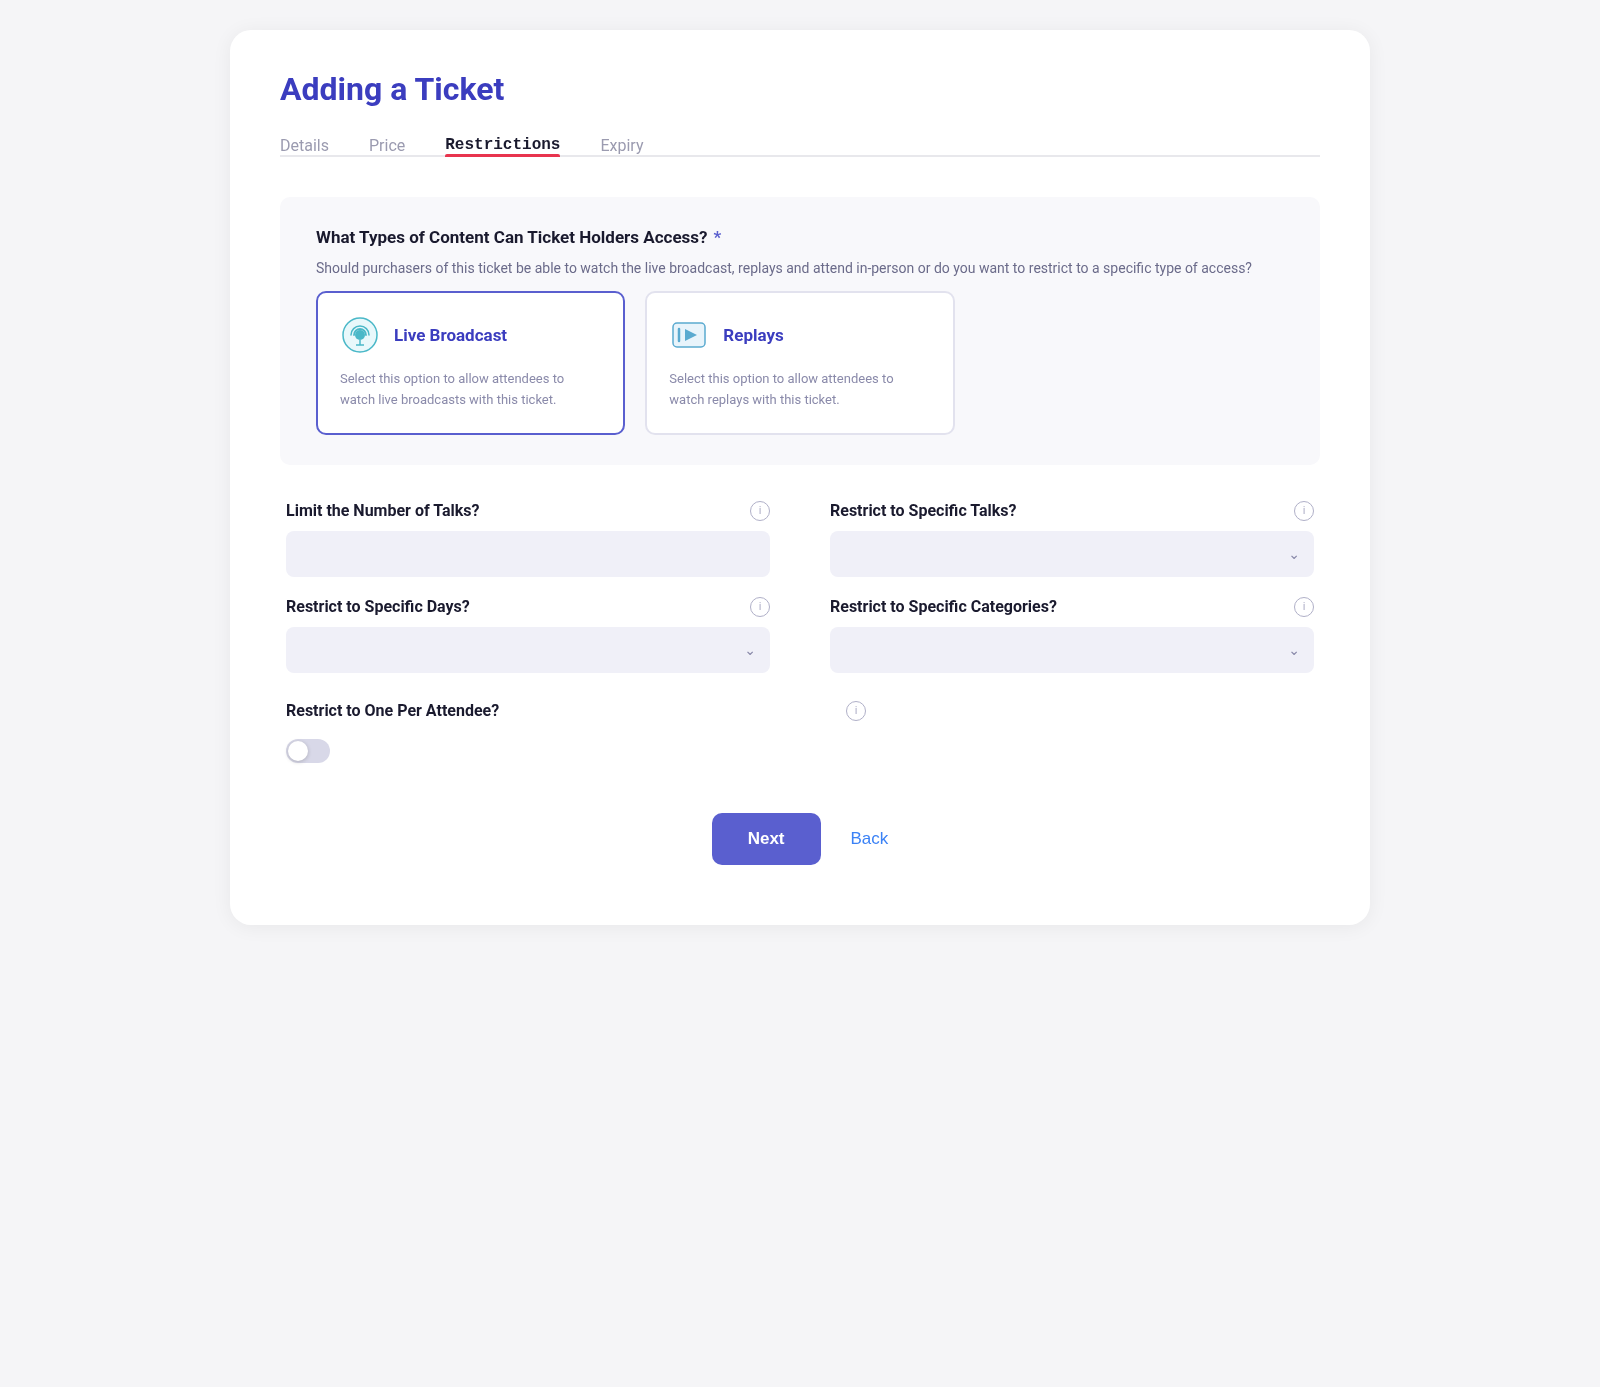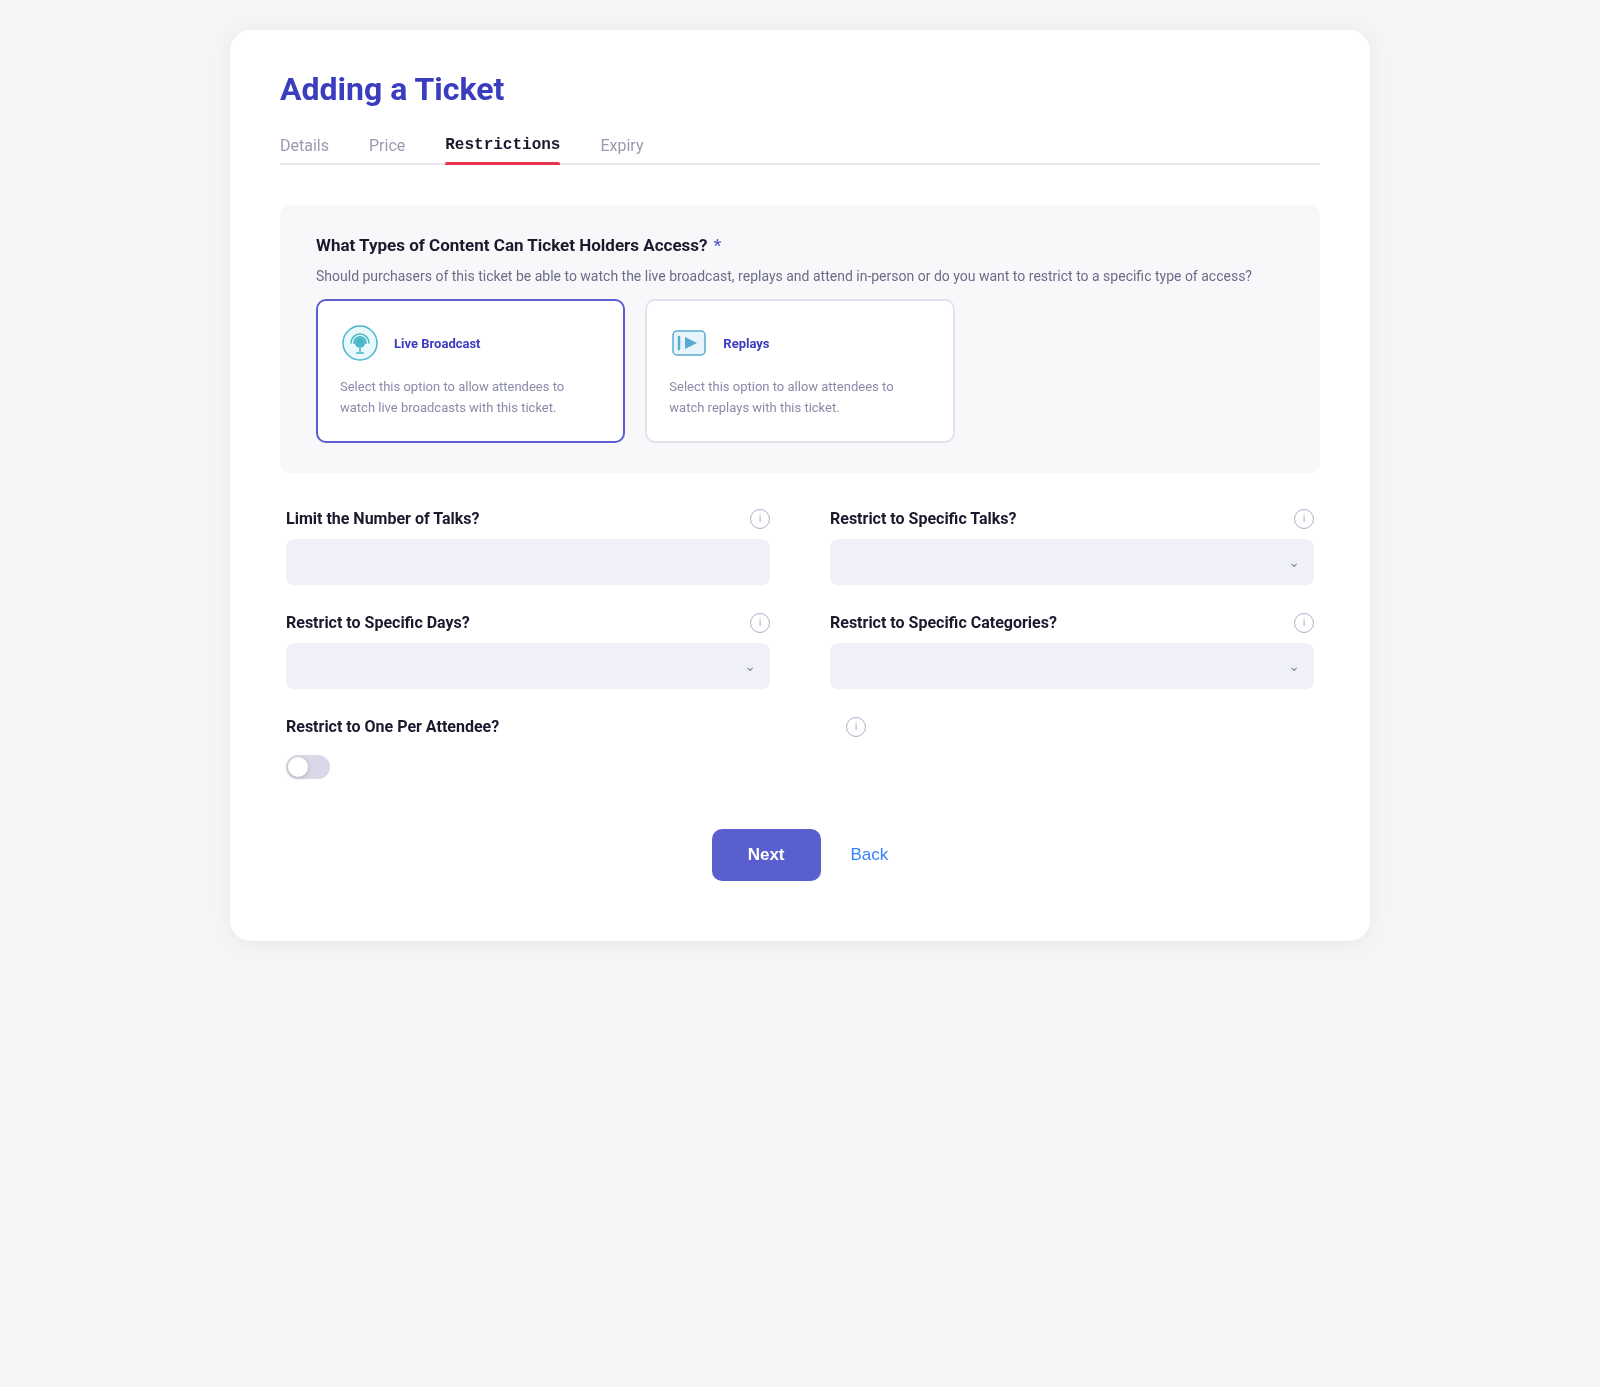--- a/index.html
+++ b/index.html
@@ -27,21 +27,21 @@
       margin-bottom: 28px;
     }
     
     .tabs {
       display: flex;
       gap: 40px;
       border-bottom: 2px solid #e8e8ec;
       margin-bottom: 40px;
     }
     .tab-item {
-      padding-bottom: 8px;
+      padding-bottom: 0;
       font-size: 16px;
       color: #9b9bb0;
       cursor: pointer;
       position: relative;
       font-weight: 400;
     }
     .tab-item.active {
       color: #1a1a2e;
       font-weight: 600;
       font-family: Liberation Mono, monospace;
@@ -106,37 +106,37 @@
       margin-bottom: 14px;
     }
     .card-icon {
       width: 40px;
       height: 40px;
       display: flex;
       align-items: center;
       justify-content: center;
     }
     .card-title {
-      font-size: 13px;
+      font-size: 17px;
       font-weight: 700;
       color: #3b3dbf;
     }
     .card-desc {
       font-size: 13px;
       color: #8a8aaa;
       line-height: 1.6;
     }
     
     .fields-section {
       padding: 0 6px;
     }
     .fields-grid {
       display: grid;
       grid-template-columns: 1fr 1fr;
-      gap: 28px 60px;
+      gap: 20px 60px;
       margin-bottom: 28px;
     }
     .field-group {
       display: flex;
       flex-direction: column;
       gap: 10px;
     }
     .field-label {
       font-size: 16px;
       font-weight: 700;

